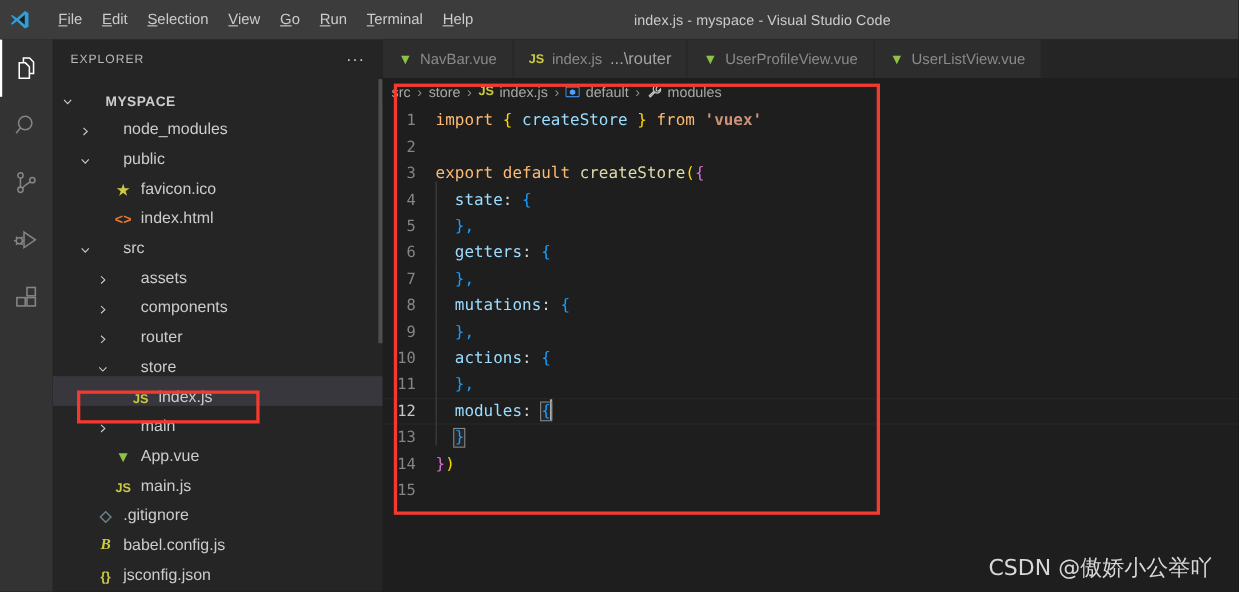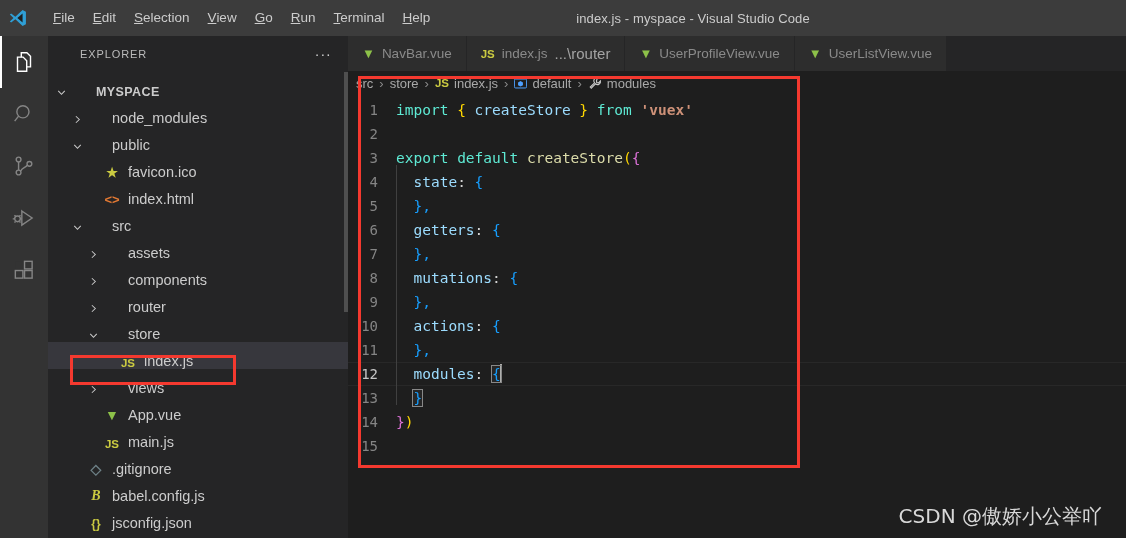--- a/index.html
+++ b/index.html
@@ -75,21 +75,21 @@
   
   .sidebar {
     position: absolute; top: 36px; left: 48px;
     width: 300px; height: 502px;
     background: #252526;
     overflow: hidden;
   }
   .sidebar-header {
     height: 35px;
     display: flex; align-items: center; justify-content: space-between;
-    padding: 0 16px 0 32px;
+    padding: 0 16px 0 16px;
   }
   .sidebar-title {
     font-size: 11px;
     letter-spacing: 0.9px;
     color: #bbbbbb;
     font-weight: 400;
   }
   .sidebar-dots {
     color: #cccccc; font-size: 15px; letter-spacing: 1.5px;
     line-height: 10px; padding-bottom: 5px;
@@ -203,21 +203,21 @@
     padding-right: 18px;
   }
   .line.active-line .ln { color: #c6c6c6; }
   .ltext { position: relative; white-space: pre; }
   .ltext .indent-guide {
     position: absolute;
     left: 0px; top: -5px;
     width: 1px; height: 24px;
     background: #404040;
   }
-  .kw   { color: #5eead4; }
+  .kw   { color: #fdba74; }
   .fn   { color: #9cdcfe; }
   .fn2  { color: #dcdcaa; }
   .br1  { color: #ffd700; }
   .br2  { color: #da70d6; }
   .br3  { color: #179fff; }
   .str  { color: #ce9178; font-weight: bold; }
   .prop { color: #9cdcfe; }
   .pl   { color: #d4d4d4; }
   .mbracket {
     outline: 1px solid #888888;
@@ -425,21 +425,21 @@
           <span class="tree-label">index.js</span>
         </div>
         <div class="tree-row">
           <span style="width:36px;flex:0 0 36px"></span>
           <span class="tw">
             <svg width="13" height="13" viewBox="0 0 16 16" fill="none" stroke="#cccccc" stroke-width="1.25">
               <path d="M6 4 L10.2 8 L6 12"></path>
             </svg>
           </span>
           <span class="tree-icon"></span>
-          <span class="tree-label">views</span>
+          <span class="tree-label">main</span>
         </div>
         <div class="tree-row">
           <span style="width:36px;flex:0 0 36px"></span>
           <span class="tw"></span>
           <span class="tree-icon">
             <span class="vue-icon">▼</span>
           </span>
           <span class="tree-label">App.vue</span>
         </div>
         <div class="tree-row">

